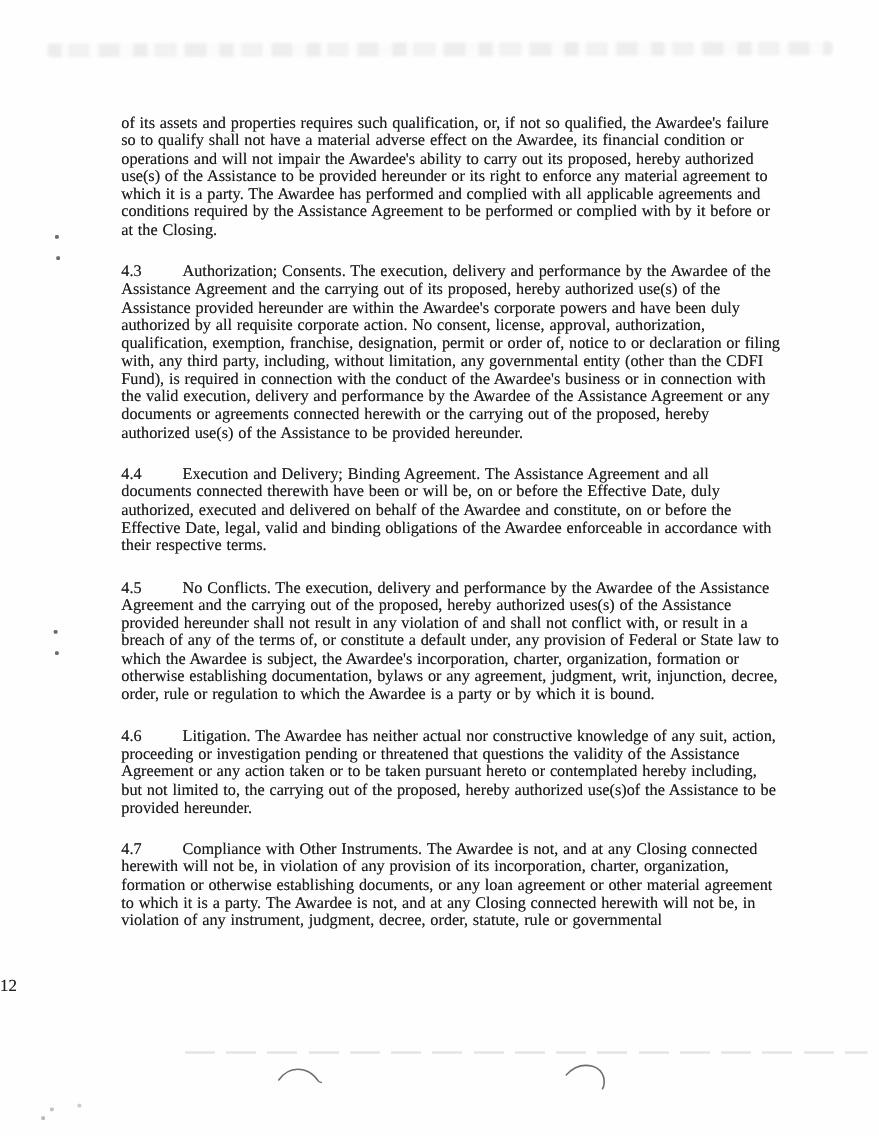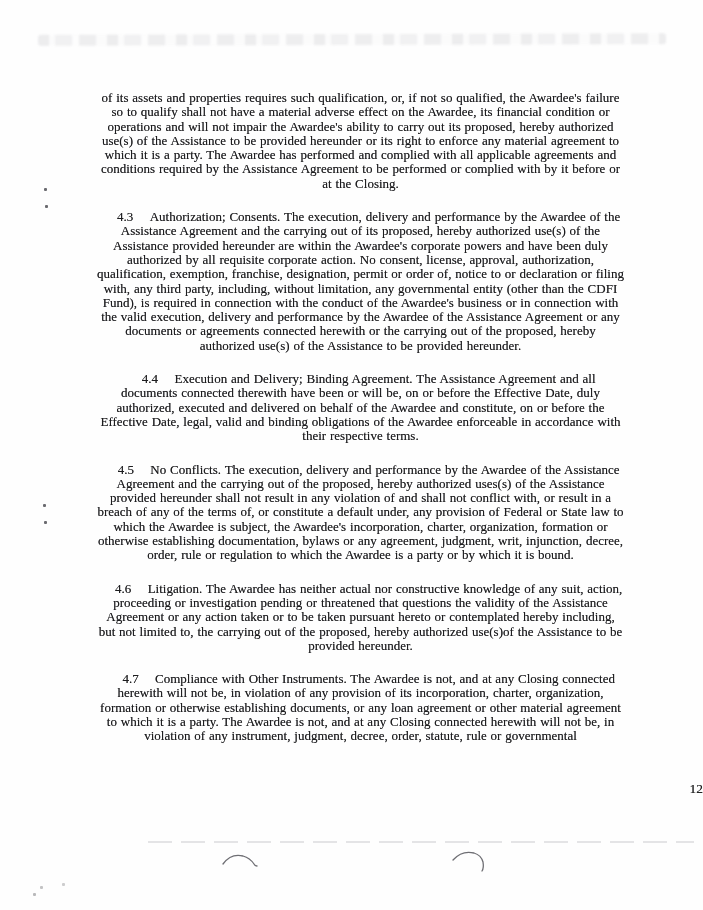--- a/index.html
+++ b/index.html
@@ -34,35 +34,35 @@
   }
 
   .content {
     position: absolute;
     left: 97px;
     top: 91px;
     width: 527px;
     color: #1d1d1f;
     font-size: 13px;
     line-height: 14.3px;
-    text-align: center;
+    text-align: left;
     word-spacing: 0.6px;
     text-shadow: 0 0 0.35px rgba(20,20,25,0.6);
   }
   .para { margin: 0 0 19px 0; }
   .para:last-child { margin-bottom: 16px; }
   .sec-num { display: inline-block; width: 49px; }
   .sec-heading { text-underline-offset: 2px; }
 
   .page-number {
     position: absolute;
     top: 781px;
     left: 0;
     right: 0;
-    text-align: right;
+    text-align: left;
     font-size: 13.5px;
     color: #222;
     text-shadow: 0 0 0.35px rgba(20,20,25,0.6);
   }
 
   
   .bottom-line {
     position: absolute;
     top: 841px;
     left: 148px;

